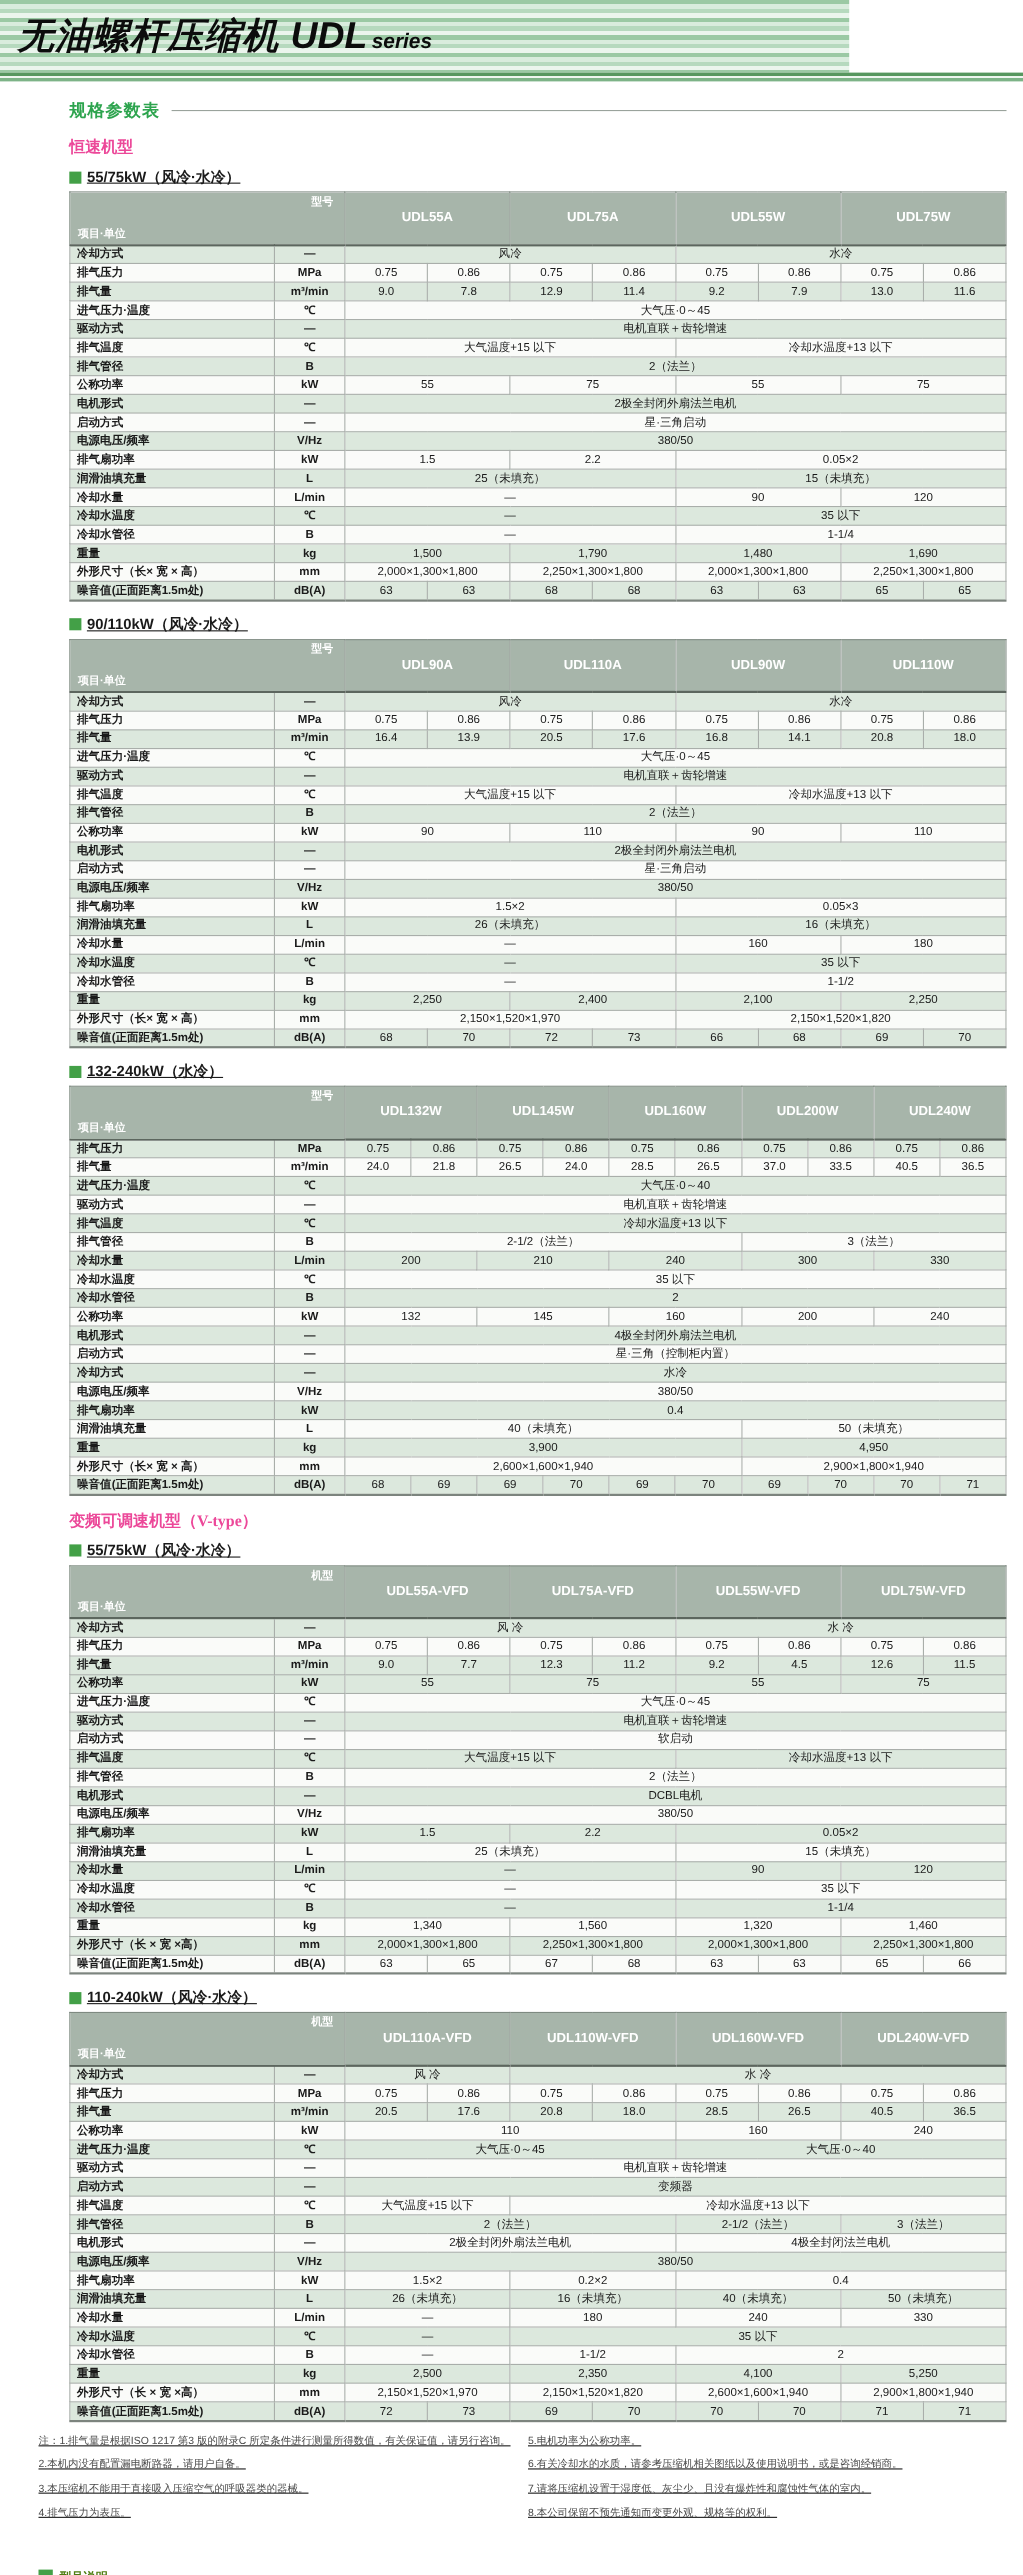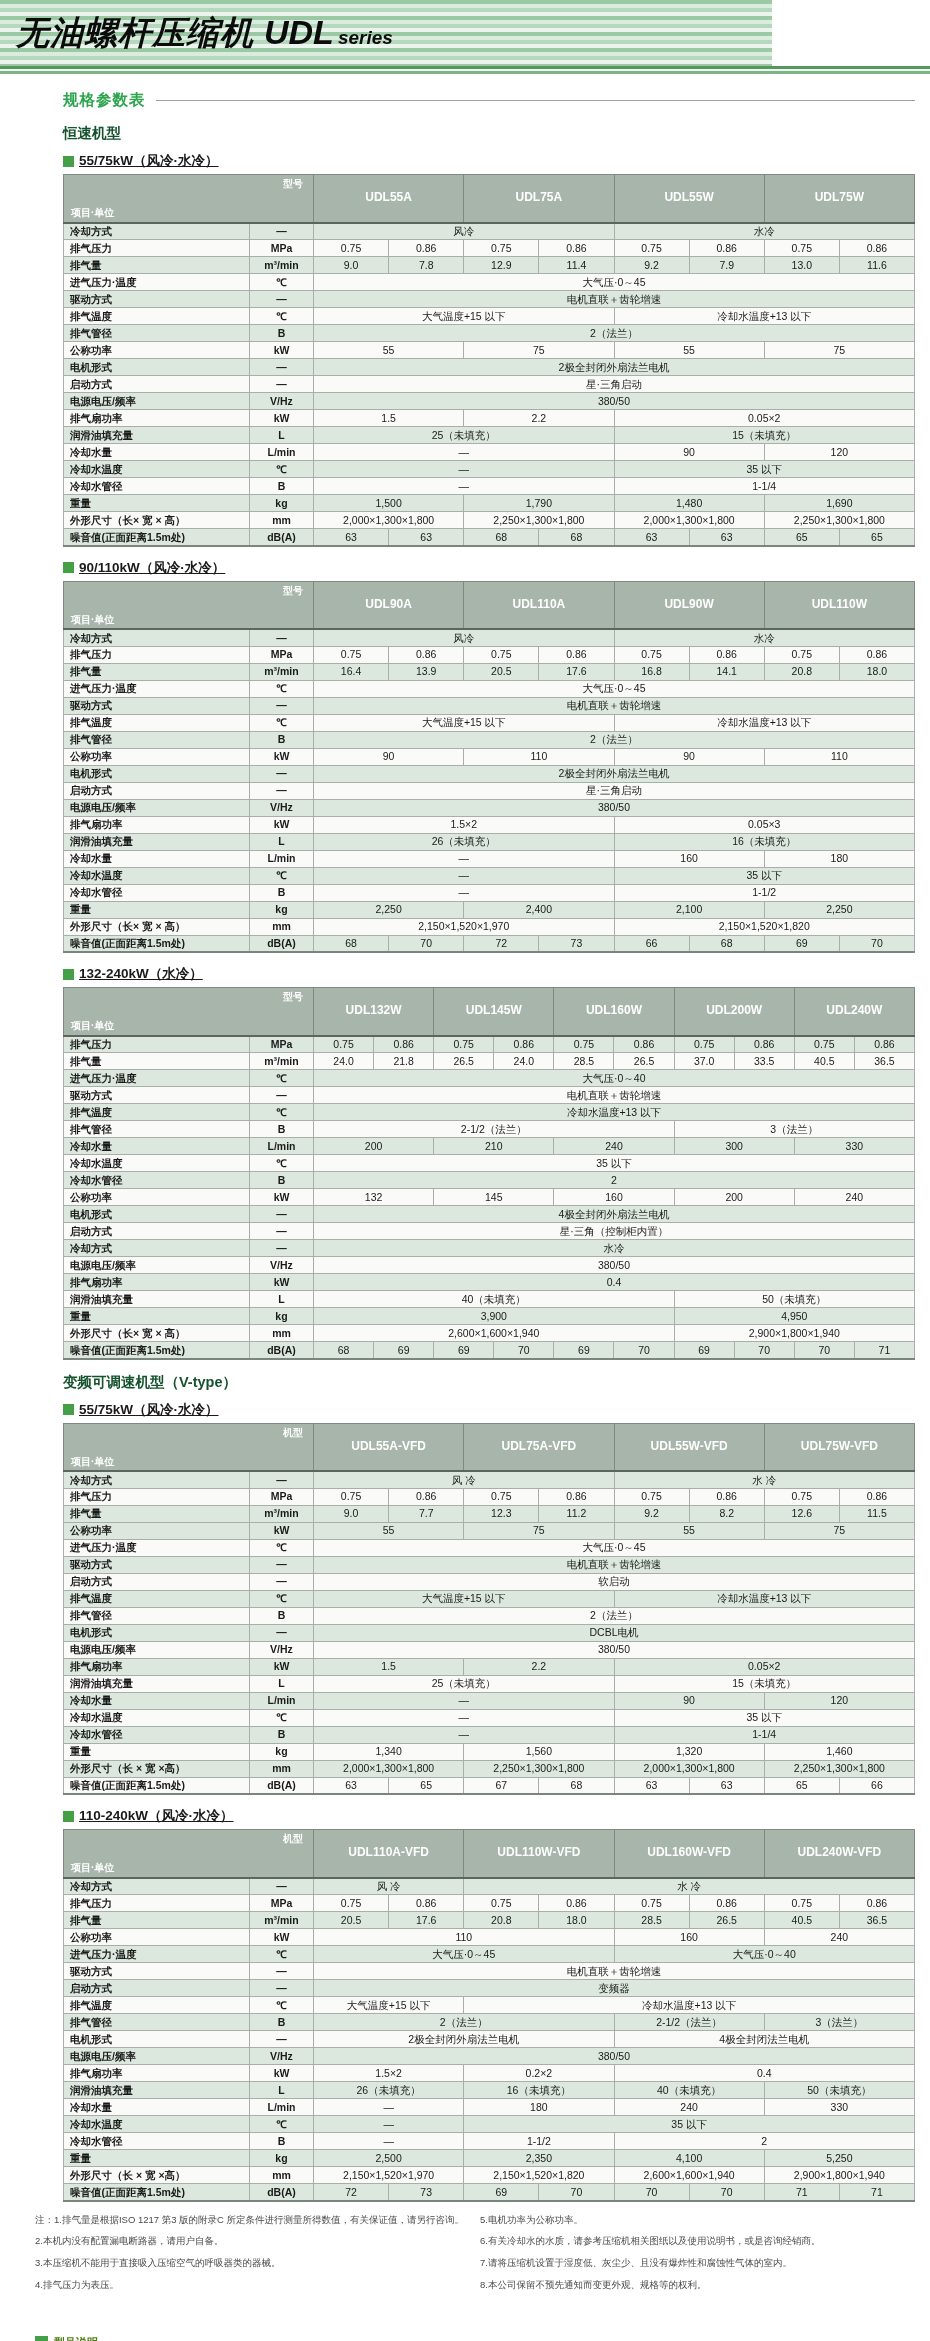--- a/index.html
+++ b/index.html
@@ -18,21 +18,21 @@
   .series { font-size:19px; margin-left:4px; }
   .banner-rule { height:8px; width:930px;
     background:linear-gradient(180deg,#57975f 0 3px,#eef6ef 3px 5px,#7db387 5px 8px); }
 
   .content { padding:0 15px 26px 63px; }
 
   .spec-heading { display:flex; align-items:center; margin:16px 0 8px; }
   .spec-title { color:#2da44e; font-weight:bold; font-size:15.5px; letter-spacing:1px; }
   .spec-heading .rule { flex:1; height:1px; background:#9aa39c; margin-left:10px; }
 
-  h2.sec { font-size:14.5px; margin:13px 0 2px; color:#14532d; }
+  h2.sec { font-size:14.5px; margin:13px 0 2px; color:#ec4899;font-family:Liberation Serif, serif; }
 
   .tbl-caption { display:flex; align-items:center; gap:5px; margin:9px 0 4px; font-weight:bold; font-size:13.5px;text-decoration:underline; }
   .sq { width:11px; height:11px; background:#43a047; display:inline-block; }
 
   
   table.spec { width:852px; border-collapse:collapse; table-layout:fixed; font-size:10.5px; }
   table.spec col.c-label { width:186px; }
   table.spec col.c-unit  { width:64px; }
   table.spec th, table.spec td {
     border:1px solid #a9aeaa; height:17px; padding:0 2px;
@@ -51,21 +51,21 @@
   th.corner .tr { position:absolute; top:3px; right:10px; font-size:10px; font-weight:bold; }
   th.corner .bl { position:absolute; bottom:3px; left:7px; font-size:10px; font-weight:bold; }
   table.spec td.lbl { text-align:left; padding-left:6px; font-weight:bold; }
   table.spec td.unit { font-weight:bold; }
   table.spec tr.odd td { background:#dce8dd; }
   table.spec tr.even td { background:#fafbf9; }
   table.spec tr.last td { border-bottom:2px solid #7c847e; }
   .tbl-block { margin-bottom:12px; }
 
   
-  .notes { display:flex; margin:0 0 0 -28px; gap:10px; }
+  .notes { display:flex; margin:0 0 0 -28px; gap:10px;text-decoration:underline; }
   .notes-col { width:435px; font-size:9.5px; color:#4a4a4a; }
   .note-line { margin-bottom:9px; line-height:1.35; }
 
   
   .model-heading { display:flex; align-items:center; gap:6px; margin:34px 0 12px -28px;
     font-weight:bold; font-size:11px; color:#4d7c0f; }
   .model-heading .sq { width:13px; height:13px; }
   .model-box { position:relative; width:712px; height:135px; border:1px solid #999; background:#fff; }
   .model-code { position:absolute; left:118px; top:12px; font-size:15px; font-weight:bold;
     letter-spacing:2px; color:#111; white-space:pre; }
@@ -651,21 +651,21 @@
               <td colspan="1">0.86</td>
             </tr>
             <tr class="odd">
               <td class="lbl">排气量</td>
               <td class="unit">m³/min</td>
               <td colspan="1">9.0</td>
               <td colspan="1">7.7</td>
               <td colspan="1">12.3</td>
               <td colspan="1">11.2</td>
               <td colspan="1">9.2</td>
-              <td colspan="1">8.2</td>
+              <td colspan="1">4.5</td>
               <td colspan="1">12.6</td>
               <td colspan="1">11.5</td>
             </tr>
             <tr class="odd">
               <td class="lbl">公称功率</td>
               <td class="unit">kW</td>
               <td colspan="2">55</td>
               <td colspan="2">75</td>
               <td colspan="2">55</td>
               <td colspan="2">75</td>

